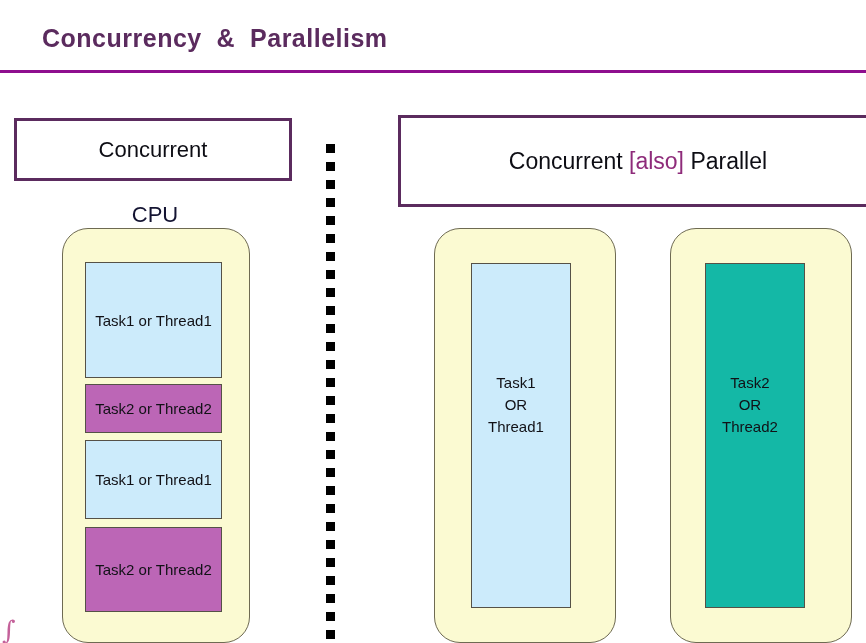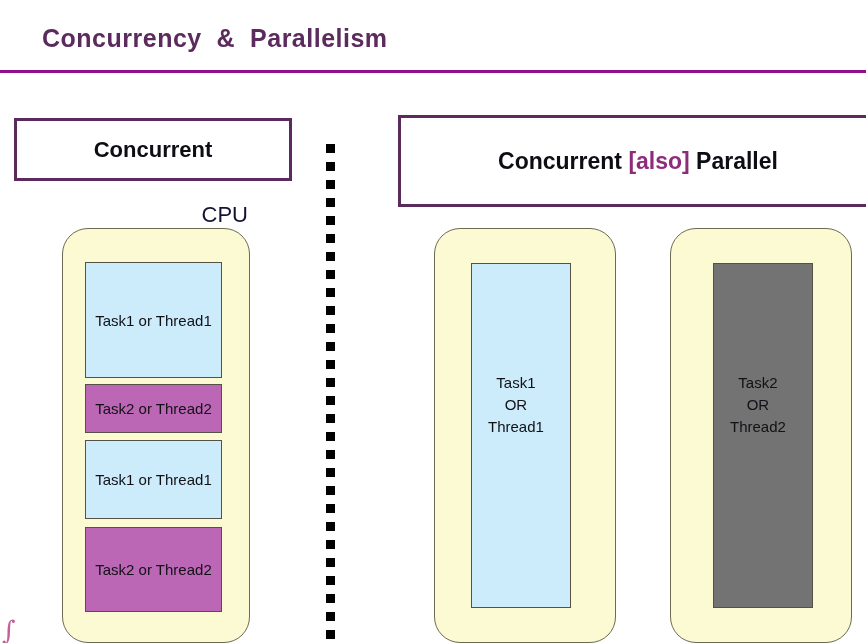--- a/index.html
+++ b/index.html
@@ -35,31 +35,31 @@
     box-sizing:border-box;
     border:3px solid #5B2B5E;
     background:#ffffff;
     display:flex;
     align-items:center;
     justify-content:center;
   }
   .hdr-left{ left:14px; top:118px; width:278px; height:63px; }
   .hdr-right{ left:398px; top:115px; width:480px; height:92px; }
   .hdr-text{
-    font-size:22px; font-weight:bold; color:#0d0d14; white-space:pre;
+    font-size:22px; font-weight:normal; color:#0d0d14; white-space:pre;
   }
   .hdr-right .hdr-text{ font-size:23px;text-align:right; }
   .hdr-accent{ color:#8E2B7A; }
 
   
   .cpu-label{
     position:absolute;
     font-size:22px;
     color:#141432;
-    text-align:right;
+    text-align:center;
     white-space:nowrap;
   }
   .cpu-label-left  { left:62px;  top:202px; width:186px; }
   .cpu-label-cpu1  { left:434px; top:198px; width:182px; }
   .cpu-label-cpu2  { left:670px; top:198px; width:182px; }
 
   
   .cpu-box{
     position:absolute;
     box-sizing:border-box;
@@ -183,19 +183,19 @@
     <span class="hdr-text"><span>Concurrent </span><span class="hdr-accent" style="color: rgb(142, 43, 122);">[also]</span><span> Parallel</span></span>
   </div>
 
 
   <div class="cpu-box cpu-one" style="background: rgb(251, 250, 210); border-color: rgb(110, 106, 82);"></div>
   <div class="cpu-box cpu-two" style="background: rgb(251, 250, 210); border-color: rgb(110, 106, 82);"></div>
 
   <div class="task blue multiline rt1" style="background: rgb(204, 235, 251);">Task1
 OR
 Thread1</div>
-  <div class="task purple multiline rt2" style="background: #737373; margin-left: 8px;">Task2
+  <div class="task purple multiline rt2" style="background: #14b8a6;">Task2
 OR
 Thread2</div>
 
   <div class="corner-mark" style="color: rgb(196, 97, 154);">∫</div>
 
 </div>
 
 </body></html>

